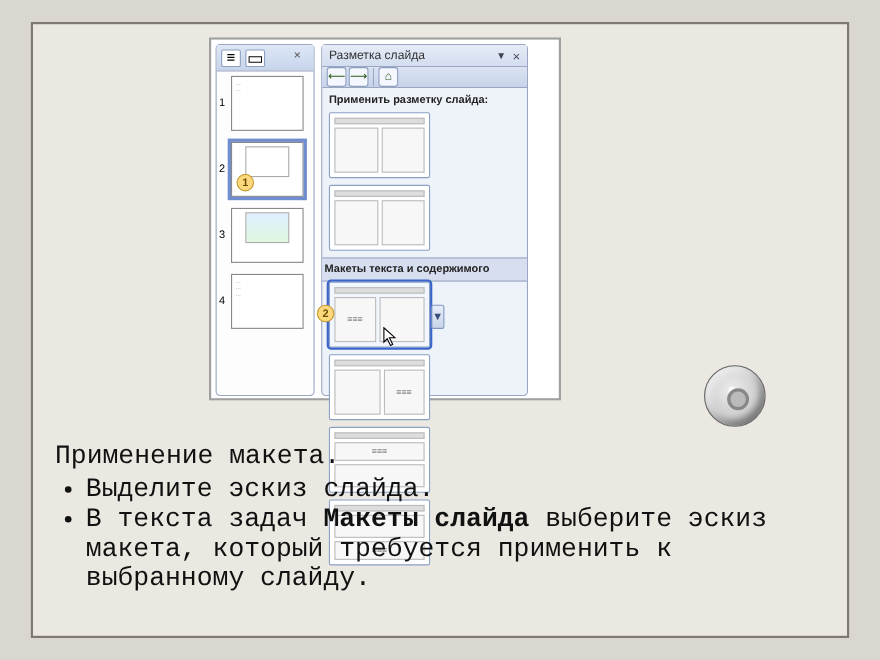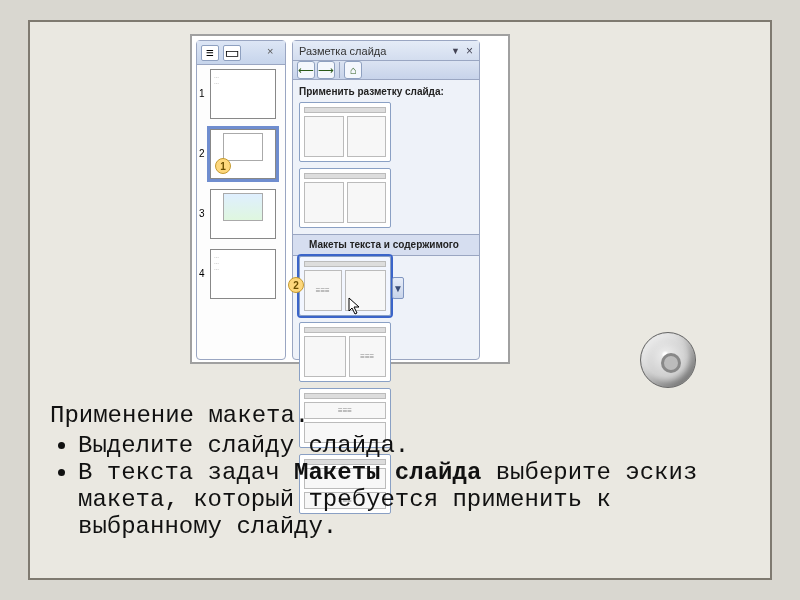--- a/index.html
+++ b/index.html
@@ -304,21 +304,21 @@
                 <span></span>
                 <span></span>
                 <span></span>
                 <span></span>
                 <span></span>
               </div>
           </div>
         </div>
       </div>
 
-      <div class="section-label" style="background:#d6def0;border-top:1px solid #9aa6c2;border-bottom:1px solid #9aa6c2;padding:4px 16px;">Макеты текста и содержимого</div>
+      <div class="section-label" style="background:#d6def0;border-top:1px solid #9aa6c2;border-bottom:1px solid #9aa6c2;padding:4px 2px;">Макеты текста и содержимого</div>
       <div class="layout-grid">
         <div class="layout-tile selected">
           <div class="title-bar"></div>
           <div class="body">
             <div class="half">≡≡≡</div>
             <div class="half icons">
                 <span></span>
                 <span></span>
                 <span></span>
                 <span></span>
@@ -376,20 +376,20 @@
         </div>
       </div>
     </div>
   </div>
 
   <div class="disc"></div>
 
   <div class="body-text">
     <h3>Применение макета.</h3>
     <ul>
-      <li><span>Выделите слайду слайда.</span></li>
+      <li><span>Выделите эскиз слайда.</span></li>
       <li>
         <span>В текста задач </span><span class="bold">Макеты слайда</span><span> выберите эскиз макета, который требуется применить к выбранному слайду.</span>
       </li>
     </ul>
   </div>
 
 </div>
 
 </body></html>

